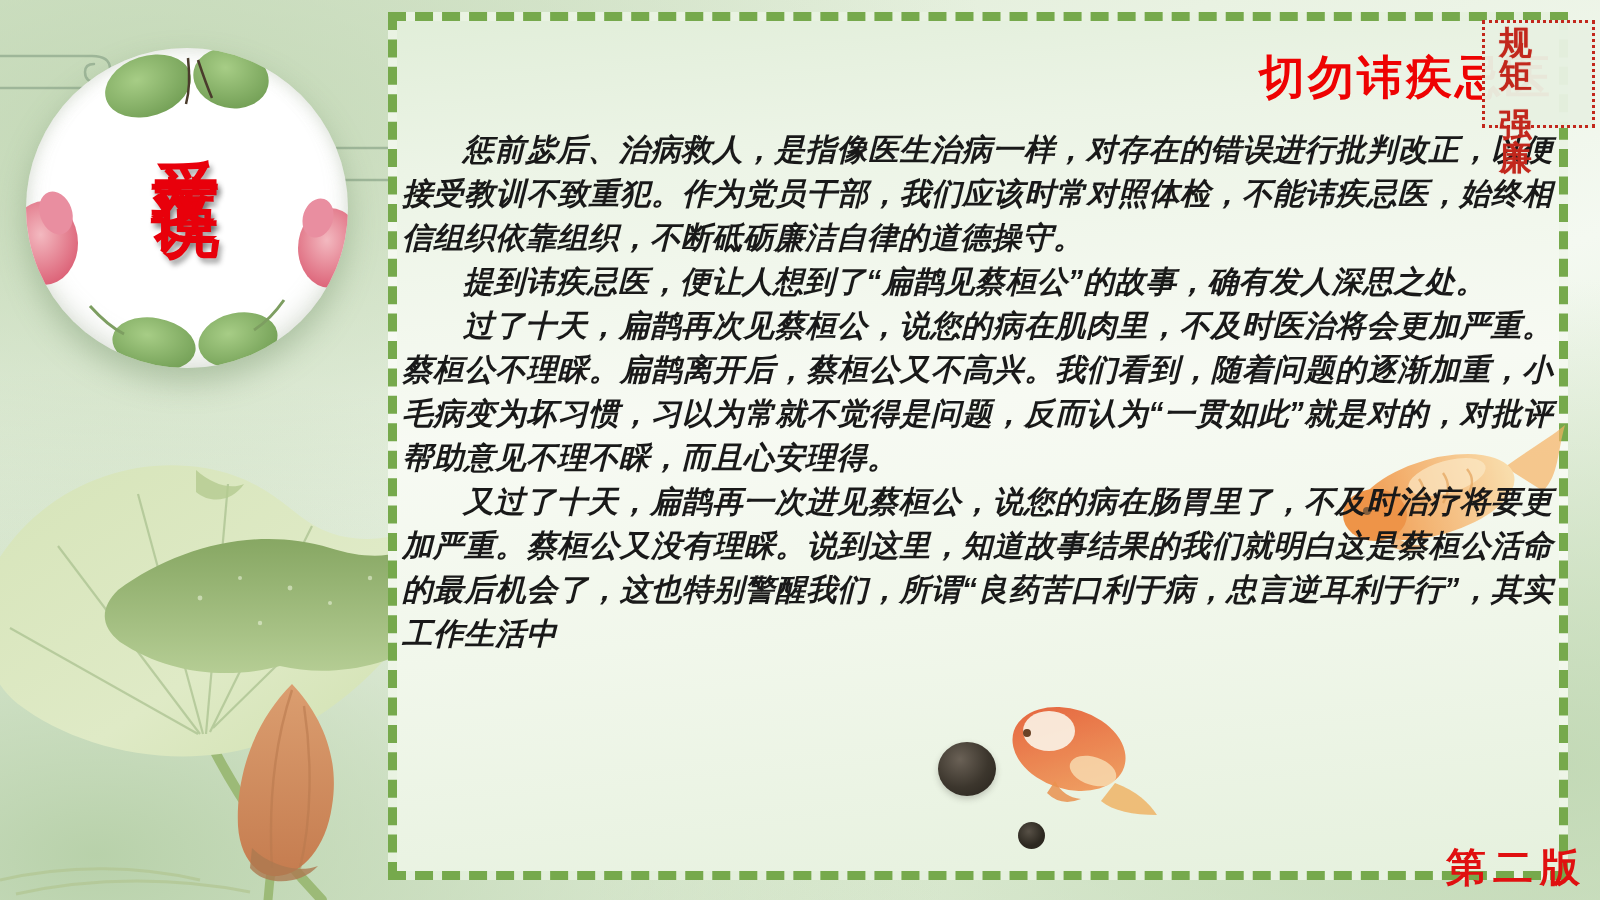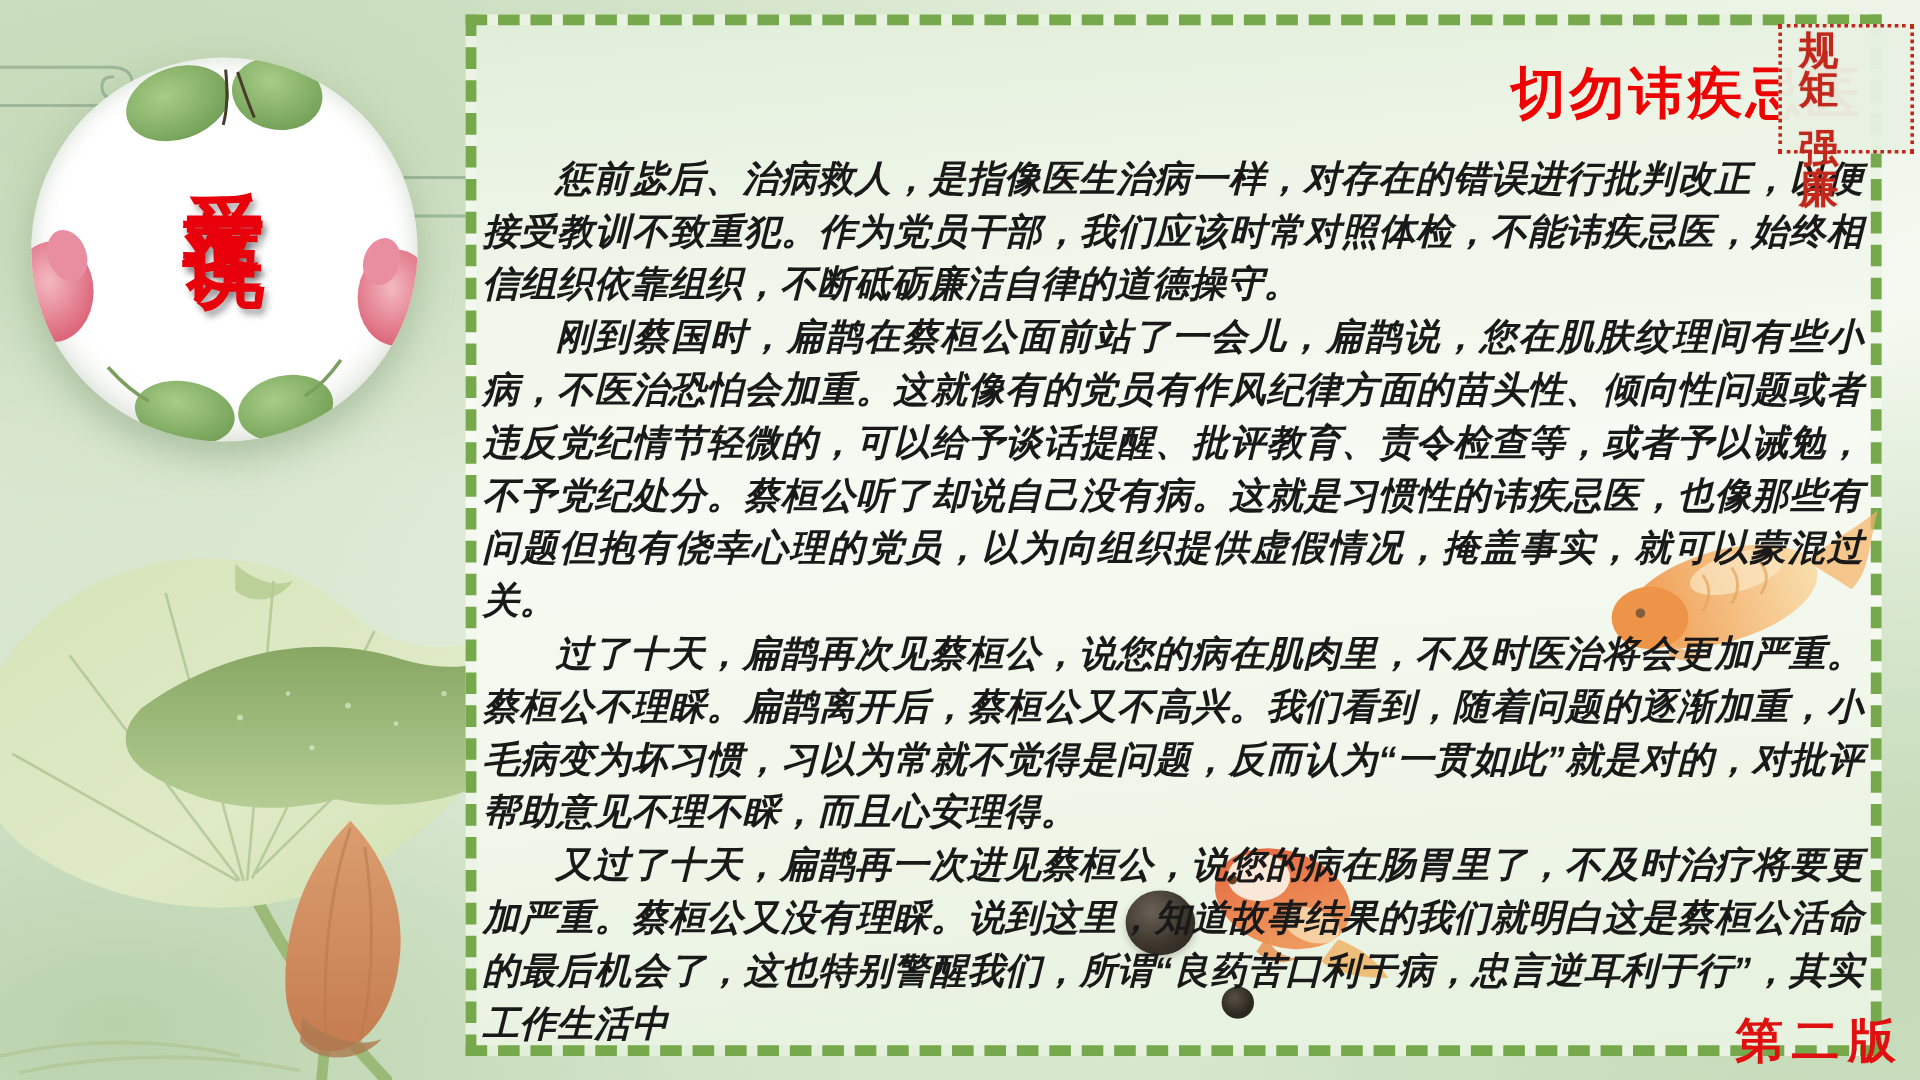--- a/index.html
+++ b/index.html
@@ -206,21 +206,21 @@
         <circle cx="30" cy="46" r="4" fill="#5d2f12"></circle>
         <path d="M 58 94 q 8 16 26 18 q -20 8 -34 -6 Z" fill="#e98740" opacity=".85"></path>
       </svg>
     </div>
     <div class="pebble big"></div>
     <div class="pebble small"></div>
 
     <div class="article-content">
       <h1 class="article-title">切勿讳疾忌医</h1>
       <p>惩前毖后、治病救人，是指像医生治病一样，对存在的错误进行批判改正，以便接受教训不致重犯。作为党员干部，我们应该时常对照体检，不能讳疾忌医，始终相信组织依靠组织，不断砥砺廉洁自律的道德操守。</p>
-      <p>刚到蔡国时，扁鹊在蔡桓公面前站了一会儿，扁鹊说，您在肌肤纹理间有些小病，不医治恐怕会加重。这就像有的党员有作风纪律方面的苗头性、倾向性问题或者违反党纪情节轻微的，可以给予谈话提醒、批评教育、责令检查等，或者予以诫勉，不予党纪处分。蔡桓公听了却说自己没有病。这就是习惯性的讳疾忌医，也像那些有问题但抱有侥幸心理的党员，以为向组织提供虚假情况，掩盖事实，就可以蒙混过关。</p>
+      <p>提到讳疾忌医，便让人想到了“扁鹊见蔡桓公”的故事，确有发人深思之处。</p>
       <p>过了十天，扁鹊再次见蔡桓公，说您的病在肌肉里，不及时医治将会更加严重。蔡桓公不理睬。扁鹊离开后，蔡桓公又不高兴。我们看到，随着问题的逐渐加重，小毛病变为坏习惯，习以为常就不觉得是问题，反而认为“一贯如此”就是对的，对批评帮助意见不理不睬，而且心安理得。</p>
       <p>又过了十天，扁鹊再一次进见蔡桓公，说您的病在肠胃里了，不及时治疗将要更加严重。蔡桓公又没有理睬。说到这里，知道故事结果的我们就明白这是蔡桓公活命的最后机会了，这也特别警醒我们，所谓“良药苦口利于病，忠言逆耳利于行”，其实工作生活中</p>
     </div>
   </div>
 </div>
 
 <div class="stamp">
   <div class="stamp-row">
     <span style="letter-spacing: 14px; margin-left: 4px;">规矩</span>
   </div>

